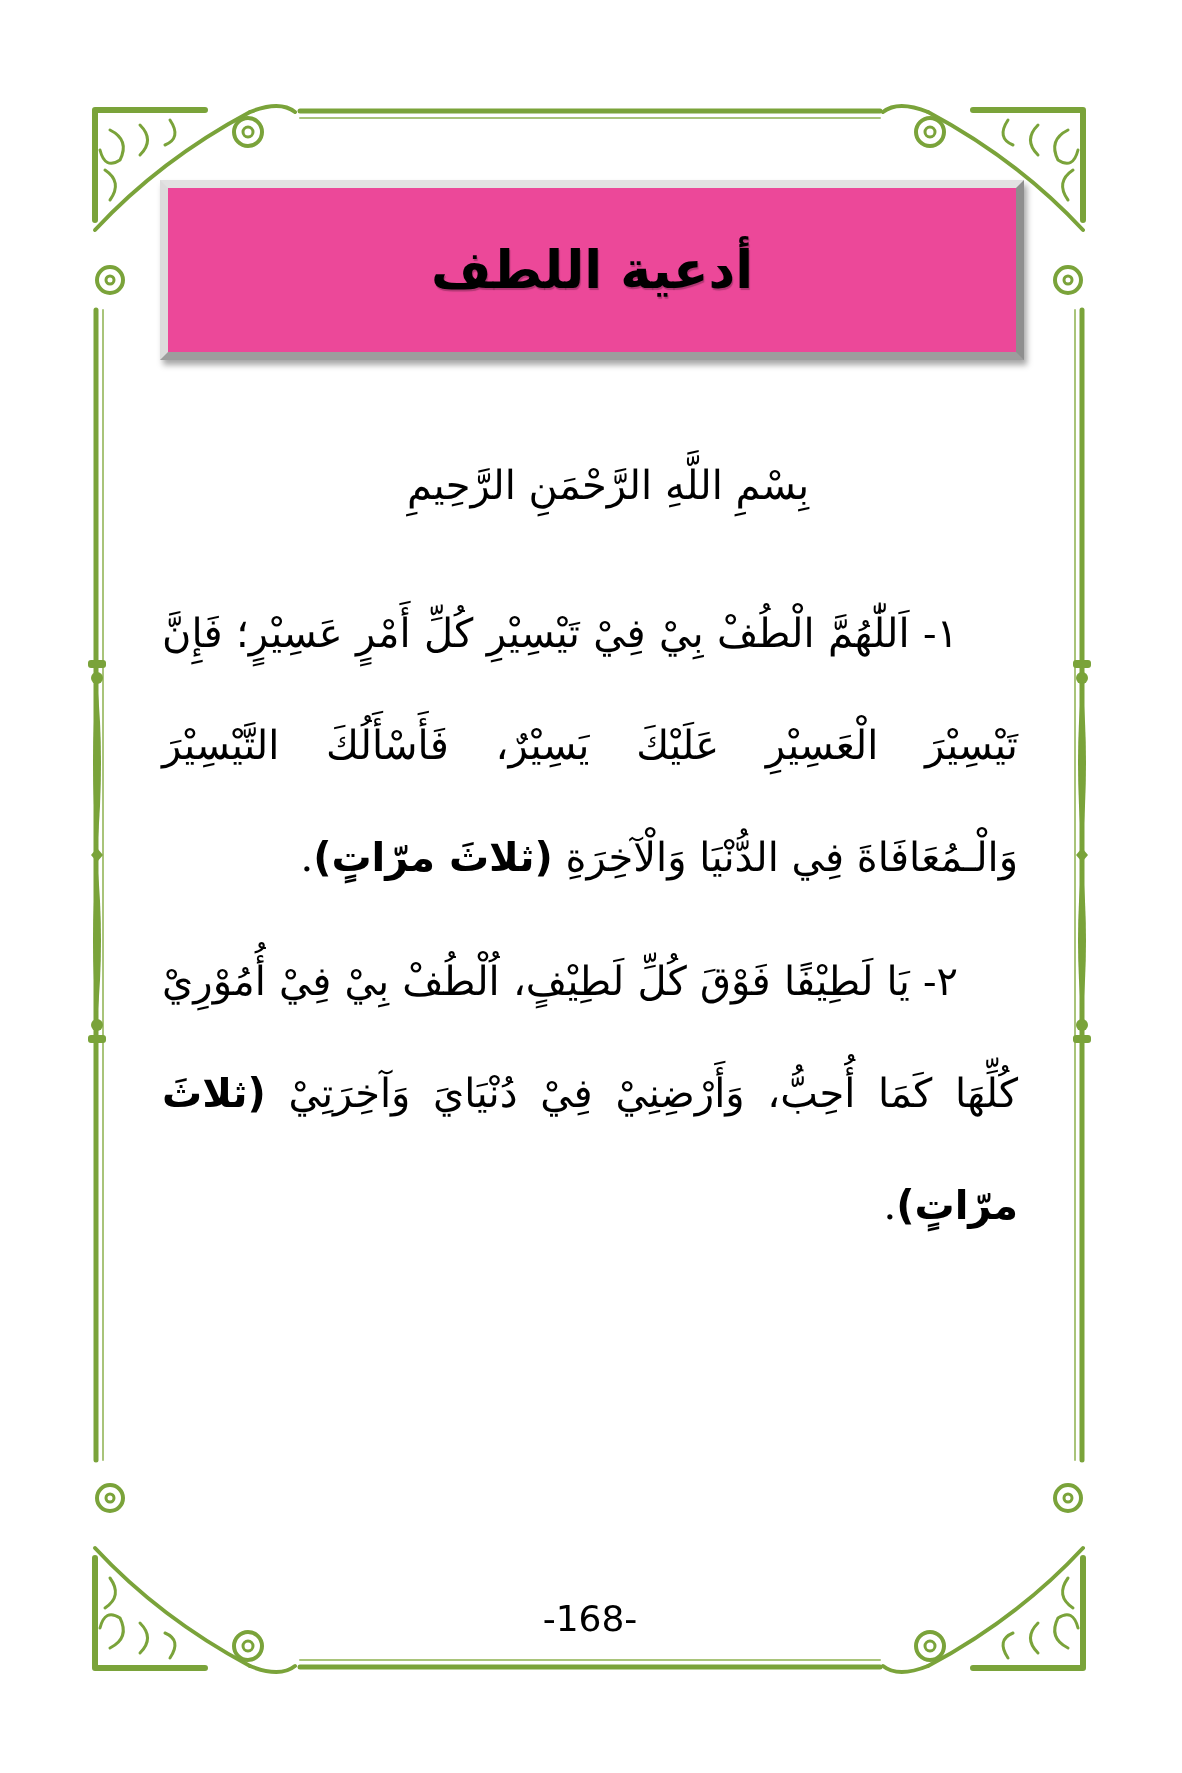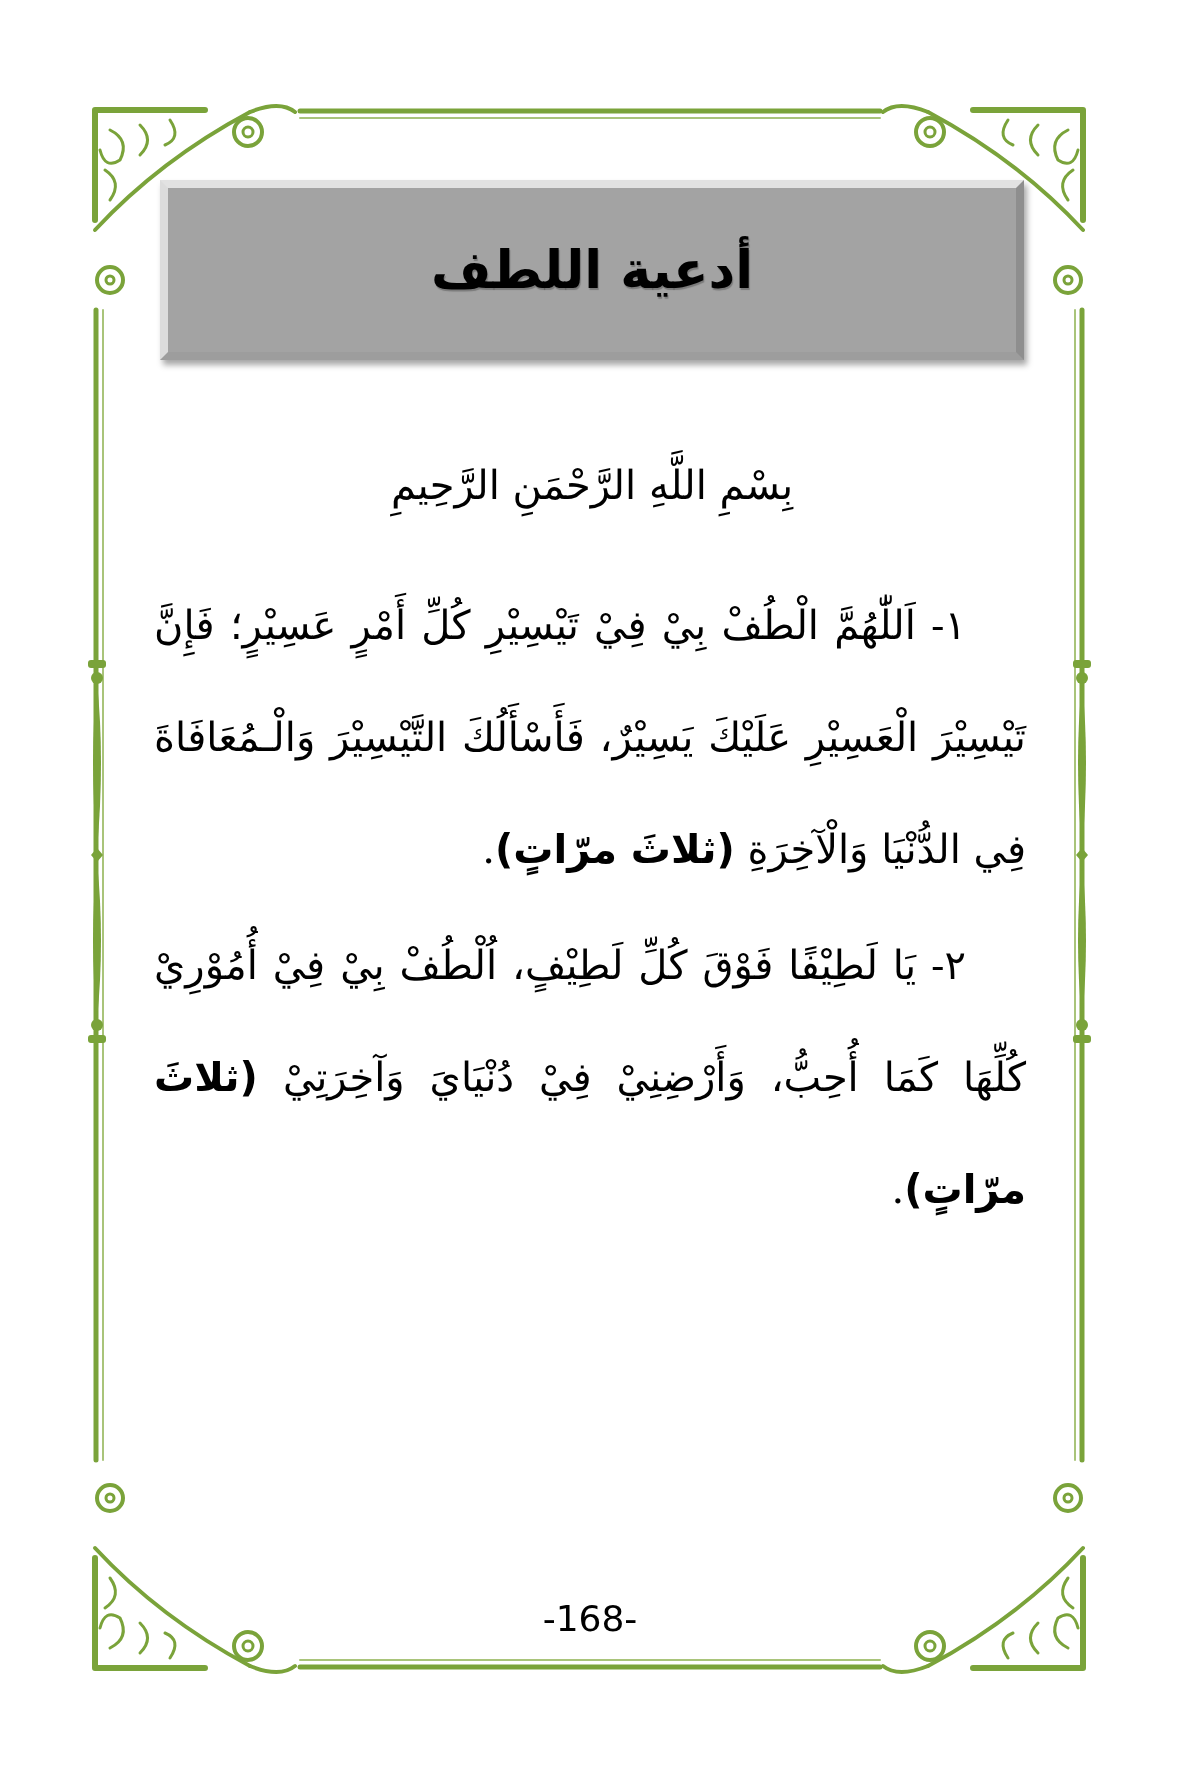--- a/index.html
+++ b/index.html
@@ -22,21 +22,21 @@
       width: 1182px; height: 1773px;
       pointer-events: none;
     }
     
     .title-box {
       position: absolute;
       left: 160px;
       top: 180px;
       width: 864px;
       height: 180px;
-      background: #a3a3a3;
+      background: #ec4899;
       box-sizing: border-box;
       border-top: 8px solid #e2e2e2;
       border-left: 8px solid #dcdcdc;
       border-right: 8px solid #8e8e8e;
       border-bottom: 8px solid #9d9d9d;
       box-shadow: 3px 5px 6px rgba(0,0,0,0.35);
       display: flex;
       align-items: center;
       justify-content: center;
     }
@@ -45,21 +45,21 @@
       font-weight: bold;
       font-size: 52px;
       letter-spacing: 0;
       color: #000;
       direction: rtl;
       text-shadow: 1px 2px 1px rgba(0,0,0,0.25);
     }
     
     .basmala {
       position: absolute;
-      left: 332px;
+      left: 348px;
       top: 440px;
       width: 520px;
       height: 90px;
       text-align: center;
       direction: rtl;
       font-family: "DejaVu Serif", serif;
       font-size: 40px;
       line-height: 90px;
       letter-spacing: 2px;
     }
@@ -70,21 +70,21 @@
       top: 565px;
       width: 880px;
       direction: rtl;
       text-align: justify;
       text-align-last: right;
       font-family: "DejaVu Serif", serif;
       font-size: 40px;
       line-height: 112px;
     }
     .para {
-      margin: 4px;
+      margin: 12px;
       text-indent: 60px;
     }
     .para + .para {
       margin-top: 0;
     }
     .repeat-note {
       font-family: "DejaVu Sans", sans-serif;
       font-weight: bold;
     }
     

